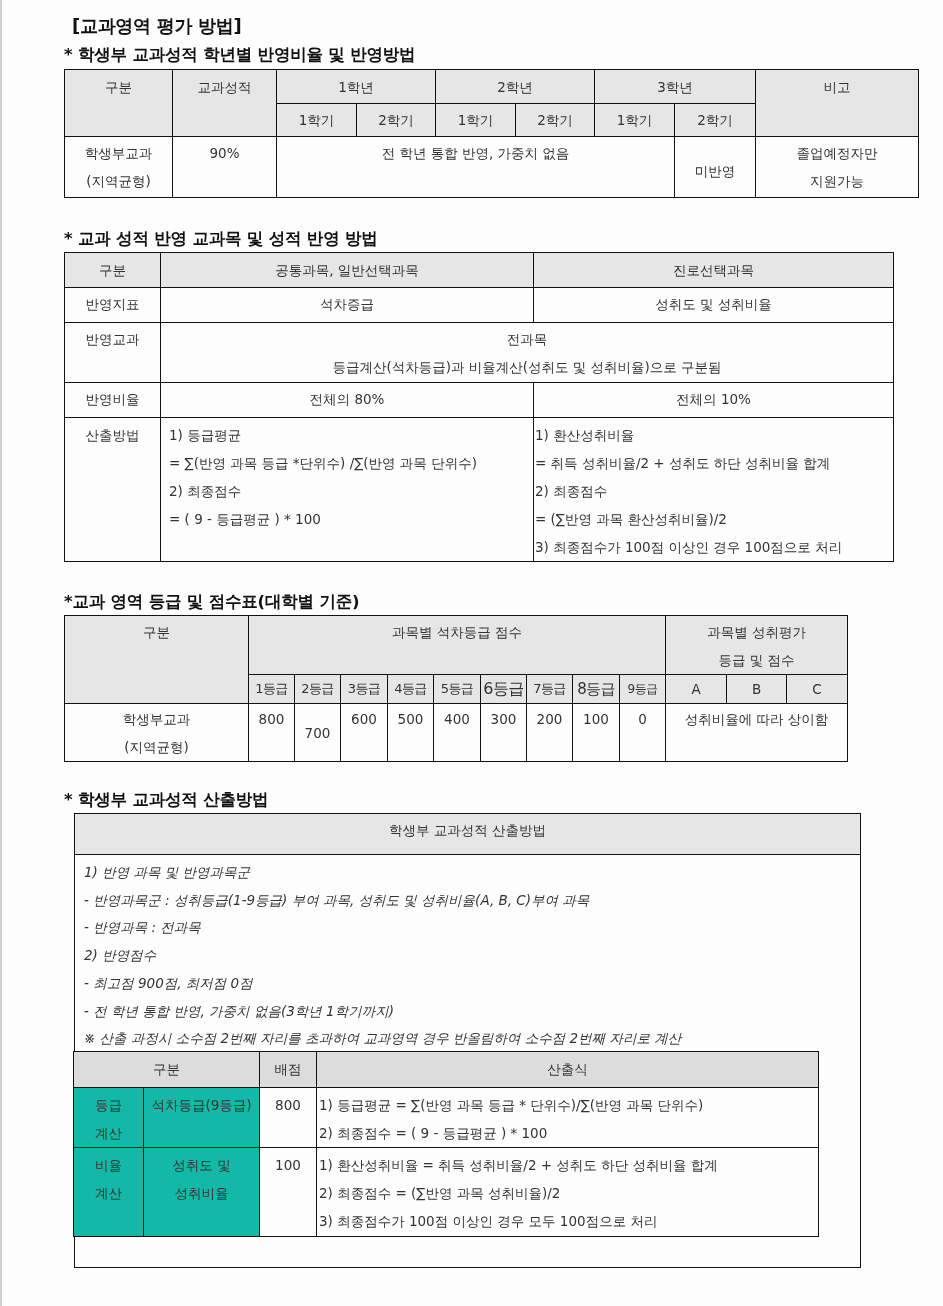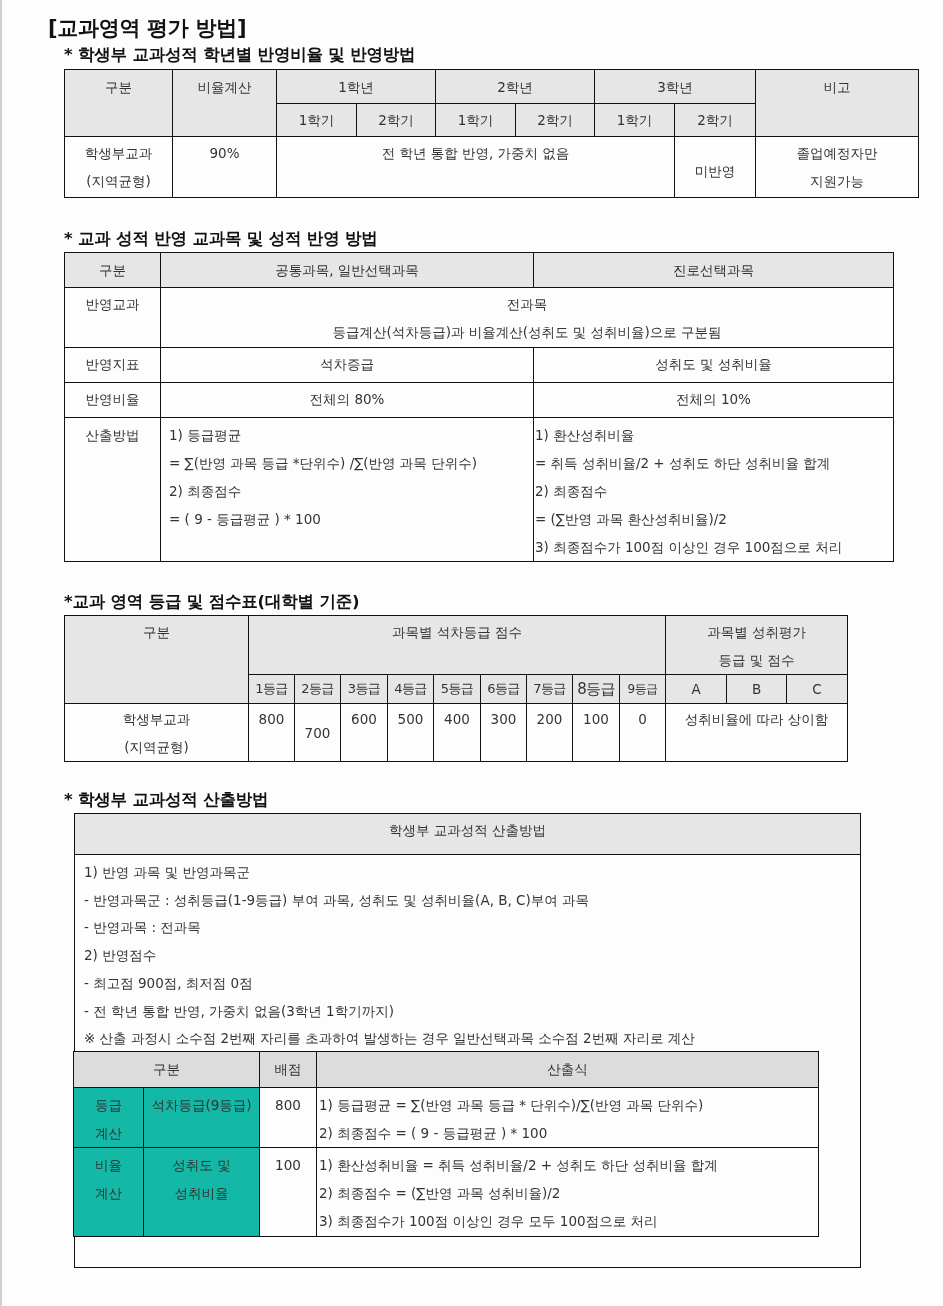--- a/index.html
+++ b/index.html
@@ -2,21 +2,21 @@
 <html><head>
 <meta charset="utf-8">
 <style>
   html, body { margin:0; padding:0; }
   body {
     width:943px; height:1306px; background:#fdfdfd; position:relative; overflow:hidden;
     font-family:"DejaVu Sans","Liberation Sans",sans-serif; color:#222;
   }
   .leftbar { position:absolute; left:0; top:0; width:2px; height:1306px; background:#cfcfcf; }
   .abs { position:absolute; }
-  .h1 { left:48px; top:14px; font-size:21px; font-weight:bold; color:#111; letter-spacing:-0.3px; }
+  .h1 { left:72px; top:14px; font-size:18px; font-weight:bold; color:#111; letter-spacing:-0.3px; }
   .h2 { font-size:16.5px; font-weight:bold; color:#111; letter-spacing:-0.2px; }
   table { border-collapse:collapse; position:absolute; table-layout:fixed; }
   td { border:1.5px solid #111; font-size:13.5px; text-align:center; vertical-align:top; padding:0; line-height:28px; color:#333; }
   td.hd { background:#e6e6e6; }
   td.hd2 { background:#dcdcdc; }
   td.lt { background:#14b8a6; }
   td.left { text-align:left; }
   .line { display:block; white-space:nowrap; }
 </style>
 </head>
@@ -35,21 +35,21 @@
       <col style="width:79px">
       <col style="width:80px">
       <col style="width:79px">
       <col style="width:80px">
       <col style="width:81px">
       <col style="width:163px">
   </colgroup>
   <tbody>
       <tr style="height:34px">
     <td class="hd" rowspan="2" style="padding-top:3px">구분</td>
-    <td class="hd" rowspan="2" style="padding-top:3px">비율계산</td>
+    <td class="hd" rowspan="2" style="padding-top:3px">교과성적</td>
     <td class="hd" colspan="2" style="padding-top:3px">1학년</td>
     <td class="hd" colspan="2" style="padding-top:3px">2학년</td>
     <td class="hd" colspan="2" style="padding-top:3px">3학년</td>
     <td class="hd" rowspan="2" style="padding-top:3px">비고</td>
   </tr>
   <tr style="height:33px">
     <td class="hd" style="padding-top:2px">1학기</td>
     <td class="hd" style="padding-top:2px">2학기</td>
     <td class="hd" style="padding-top:2px">1학기</td>
     <td class="hd" style="padding-top:2px">2학기</td>
@@ -78,31 +78,31 @@
       <col style="width:96px">
       <col style="width:373px">
       <col style="width:360px">
     </colgroup>
   <tbody>
       <tr style="height:35px">
     <td class="hd" style="padding-top:3px">구분</td>
     <td class="hd" style="padding-top:3px">공통과목, 일반선택과목</td>
     <td class="hd" style="padding-top:3px">진로선택과목</td>
   </tr>
+  <tr style="height:35px">
+    <td style="padding-top:2px">반영지표</td>
+    <td style="padding-top:2px">석차증급</td>
+    <td style="padding-top:2px">성취도 및 성취비율</td>
+  </tr>
   <tr style="height:60px">
     <td style="padding-top:2px">반영교과</td>
     <td colspan="2" style="padding-top:2px">
       <span class="line">전과목</span>
       <span class="line">등급계산(석차등급)과 비율계산(성취도 및 성취비율)으로 구분됨</span>
     </td>
-  </tr>
-  <tr style="height:35px">
-    <td style="padding-top:2px">반영지표</td>
-    <td style="padding-top:2px">석차증급</td>
-    <td style="padding-top:2px">성취도 및 성취비율</td>
   </tr>
   <tr style="height:35px">
     <td style="padding-top:2px">반영비율</td>
     <td style="padding-top:2px">전체의 80%</td>
     <td style="padding-top:2px">전체의 10%</td>
   </tr>
   <tr style="height:144px">
     <td style="padding-top:3px">산출방법</td>
     <td class="left" style="padding:3px 0 0 8px">
       <span class="line">1) 등급평균</span>
@@ -146,21 +146,21 @@
       <span class="line">과목별 성취평가</span>
       <span class="line">등급 및 점수</span>
     </td>
   </tr>
   <tr style="height:28px">
     <td class="hd" style="font-size:13px; letter-spacing:-0.6px">1등급</td>
     <td class="hd" style="font-size:13px; letter-spacing:-0.6px">2등급</td>
     <td class="hd" style="font-size:13px; letter-spacing:-0.6px">3등급</td>
     <td class="hd" style="font-size:13px; letter-spacing:-0.6px">4등급</td>
     <td class="hd" style="font-size:13px; letter-spacing:-0.6px">5등급</td>
-    <td class="hd" style="font-size:13px; letter-spacing:-0.6px">6등급</td>
+    <td class="hd" style="font-size:16px; letter-spacing:-0.6px">6등급</td>
     <td class="hd" style="font-size:13px; letter-spacing:-0.6px">7등급</td>
     <td class="hd" style="font-size:15px; letter-spacing:-0.6px">8등급</td>
     <td class="hd" style="font-size:12px; letter-spacing:-0.6px">9등급</td>
     <td class="hd">A</td>
     <td class="hd">B</td>
     <td class="hd">C</td>
   </tr>
   <tr style="height:57px">
     <td style="padding-top:1px">
       <span class="line">학생부교과</span>
@@ -176,28 +176,28 @@
     <td style="padding-top:1px">100</td>
     <td style="padding-top:1px">0</td>
     <td colspan="3" style="padding-top:1px; white-space:nowrap">성취비율에 따라 상이함</td>
   </tr>
 </tbody>
   </table>
 
 <div class="abs h2" style="left:64px; top:789px;">* 학생부 교과성적 산출방법</div>
 <div class="abs" style="left:64px; top:813px; width:785px; height:453px; border:1.5px solid #111;margin-left:10px;">
   <div style="height:40px; background:#e6e6e6; border-bottom:1.5px solid #111; text-align:center; font-size:13.5px; line-height:32px; color:#333;">학생부 교과성적 산출방법</div>
-  <div style="padding:4px 0 0 9px; font-size:13.5px; line-height:27.7px; color:#333;">
+  <div style="padding:4px 0 0 9px; font-size:13.5px; line-height:27.7px; color:#333;font-style:italic;">
     <span class="line">1) 반영 과목 및 반영과목군</span>
     <span class="line">- 반영과목군 : 성취등급(1-9등급) 부여 과목, 성취도 및 성취비율(A, B, C)부여 과목</span>
     <span class="line">- 반영과목 : 전과목</span>
     <span class="line">2) 반영점수</span>
     <span class="line">- 최고점 900점, 최저점 0점</span>
     <span class="line">- 전 학년 통합 반영, 가중치 없음(3학년 1학기까지)</span>
-    <span class="line">※ 산출 과정시 소수점 2번째 자리를 초과하여 발생하는 경우 일반선택과목 소수점 2번째 자리로 계산</span>
+    <span class="line">※ 산출 과정시 소수점 2번째 자리를 초과하여 교과영역 경우 반올림하여 소수점 2번째 자리로 계산</span>
   </div>
 </div>
 <table style="left:73px; top:1051px; width:745px;">
   <colgroup>
       <col style="width:70px">
       <col style="width:116px">
       <col style="width:57px">
       <col style="width:502px">
     </colgroup>
   <tbody>

